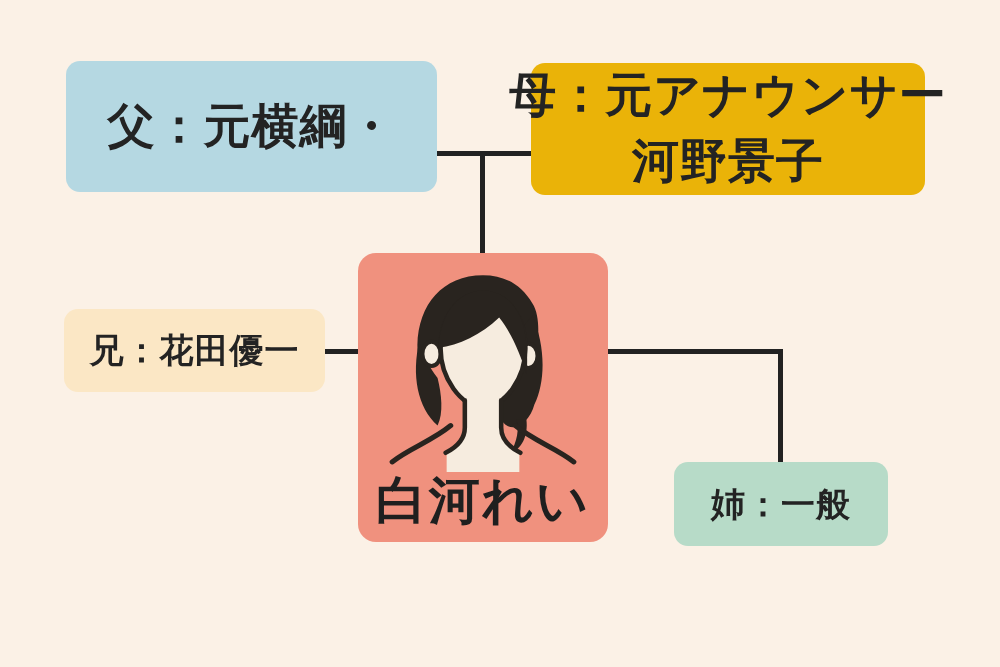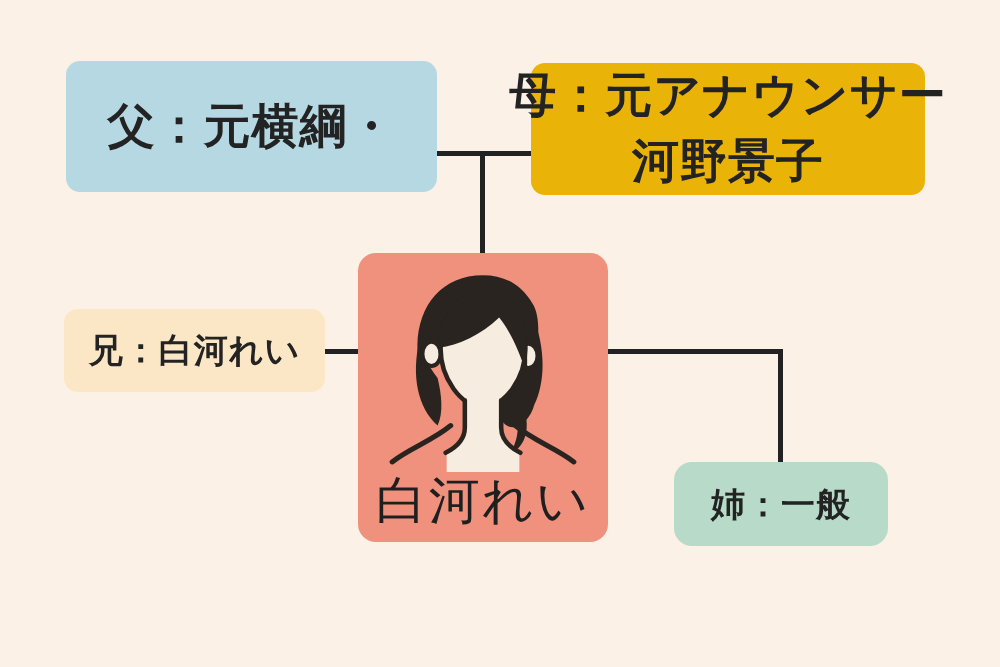--- a/index.html
+++ b/index.html
@@ -25,33 +25,33 @@
   .node .label {
     font-weight: 700;
     color: #232323;
     letter-spacing: 1px;
     line-height: 1.42;
     white-space: pre;
   }
   .node-father { left: 66px; top: 61px; width: 371px; height: 131px; }
   .node-mother { left: 531px; top: 63px; width: 394px; height: 132px; }
   .node-brother { left: 64px; top: 309px; width: 261px; height: 83px; }
-  .node-sister { left: 674px; top: 462px; width: 214px; height: 84px; border-radius: 18px; }
+  .node-sister { left: 674px; top: 462px; width: 214px; height: 84px; }
   .node-father .label, .node-mother .label { font-size: 47px; }
   .node-father .label { text-align: left; }
   .node-brother .label, .node-sister .label { font-size: 34px; }
   .node-person {
     left: 358px; top: 253px; width: 250px; height: 289px;
     border-radius: 18px;
     flex-direction: column;
     justify-content: flex-start;
   }
   .avatar { margin-top: 7px; width: 204px; height: 212px; }
   .person-name {
-    font-weight: 400;
+    font-weight: 700;
     font-size: 51px;
     color: #1f1f1f;
     letter-spacing: 2px;
     margin-top: -5px;
   }
   .edge { position: absolute; background: #222222; }
   .edge-parents-h { left: 437px; top: 151px; width: 96px; height: 5px; }
   .edge-parents-v { left: 480px; top: 151px; width: 5px; height: 103px; }
   .edge-brother   { left: 296px; top: 349px; width: 63px; height: 5px; }
   .edge-sister-h  { left: 607px; top: 349px; width: 176px; height: 5px; }
@@ -70,21 +70,21 @@
 
   <div class="node node-father" style="background: rgb(181, 216, 226);">
     <div class="label"><span>父：元横綱・</span><br></div>
   </div>
 
   <div class="node node-mother" style="background: #eab308; align-items: flex-end;">
     <div class="label"><span>母：元アナウンサー</span><br><span>河野景子</span></div>
   </div>
 
   <div class="node node-brother" style="background: rgb(251, 231, 197);">
-    <div class="label">兄：白河れい</div>
+    <div class="label">兄：花田優一</div>
   </div>
 
   <div class="node node-sister" style="background: rgb(183, 219, 200);">
     <div class="label">姉：一般</div>
   </div>
 
   <div class="node node-person" style="background: rgb(240, 145, 126);">
     <svg class="avatar" viewBox="0 0 200 210" xmlns="http://www.w3.org/2000/svg" aria-hidden="true">
       <g fill="#29241f">
 

